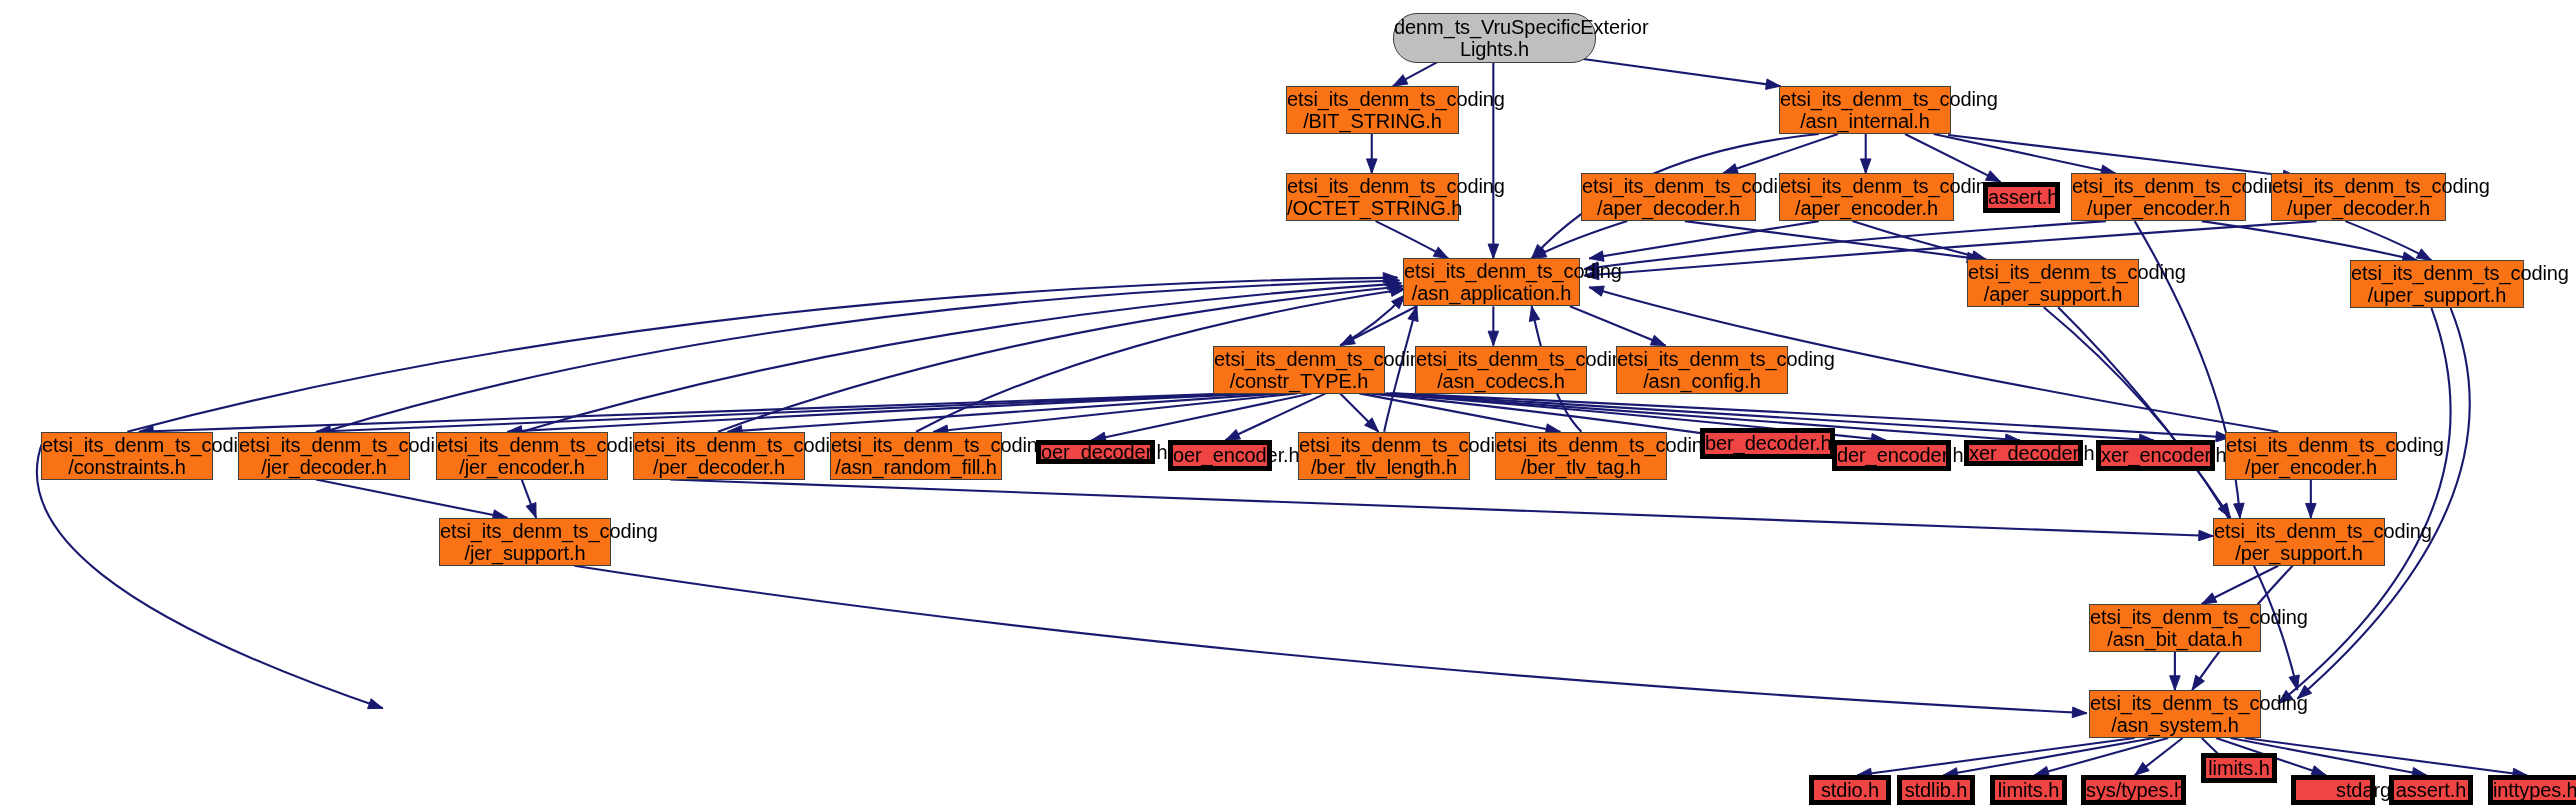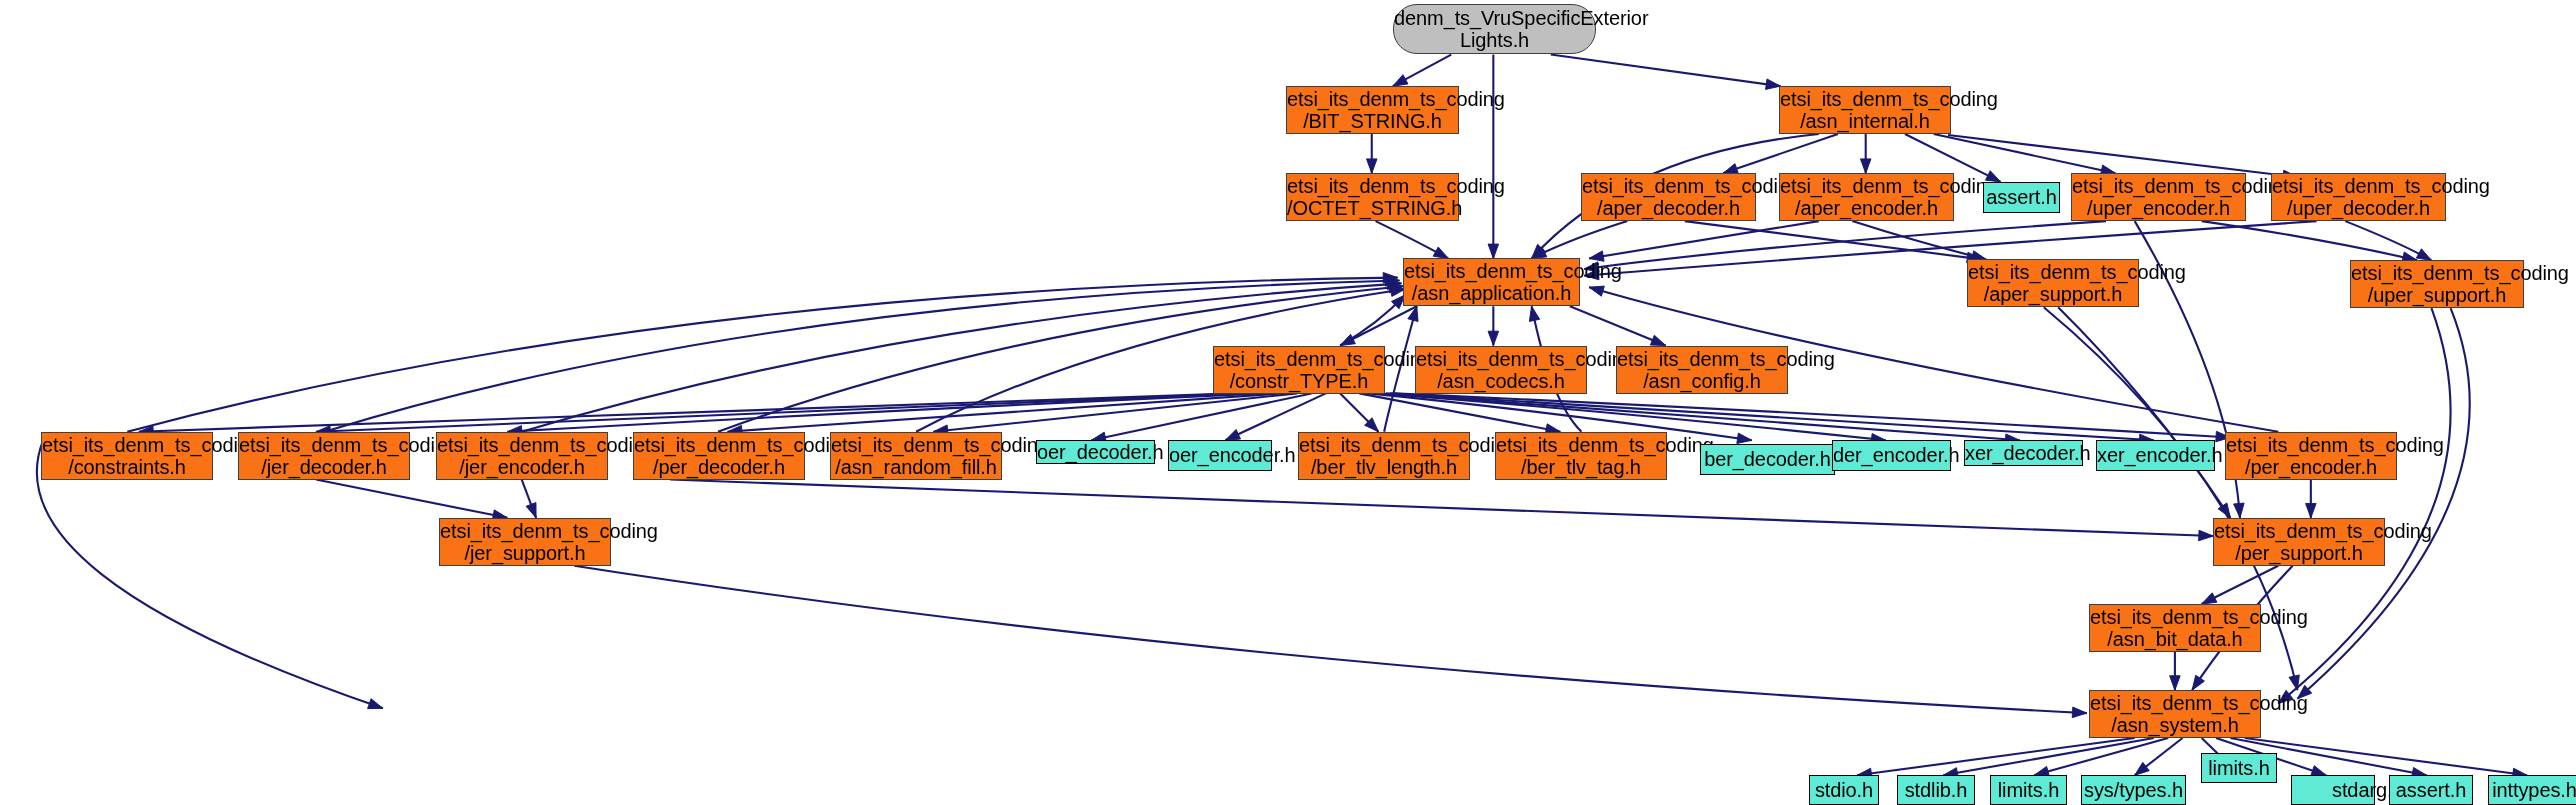--- a/index.html
+++ b/index.html
@@ -51,22 +51,22 @@
     background: #f97316;
     border: 1.9px solid #404040;
     font-size: 20px;
   }
   .node-box.root {
     background: #bfbfbf;
     border: 1.9px solid #404040;
     font-size: 20px;
   }
   .node-box.plain {
-    background: #5eead4;
-    border: 1px solid #000000;
+    background: #ef4444;
+    border: 5px solid #000000;
     font-size: 20px;
   }
   .node-label {
     display: block;
     width: 100%;
   }
 </style>
 </head>
 <body>
 
@@ -205,21 +205,21 @@
         <polygon points="2030.00,810.00 2045.73,812.80 2043.81,801.97" class="arrowhead"></polygon>
         <polygon points="2125.00,810.00 2140.93,811.27 2137.97,800.68" class="arrowhead"></polygon>
         <polygon points="2230.00,810.00 2245.21,805.11 2238.44,796.44" class="arrowhead"></polygon>
         <polygon points="2340.00,810.00 2333.10,795.59 2325.42,803.47" class="arrowhead"></polygon>
         <polygon points="2430.00,810.00 2417.56,799.97 2414.03,810.39" class="arrowhead"></polygon>
         <polygon points="2535.00,810.00 2521.29,801.79 2519.24,812.60" class="arrowhead"></polygon>
         <polygon points="2640.00,810.00 2625.85,802.58 2624.41,813.49" class="arrowhead"></polygon>
       </g>
   </svg>
   <div id="nodes-layer">
-      <div class="node-box root" style="left: 1393px; top: 4px; width: 203px; height: 50px; border-radius: 24px;"><span class="node-label">denm_ts_VruSpecificExterior
+      <div class="node-box root" style="left: 1393px; top: 13px; width: 203px; height: 50px; border-radius: 24px;"><span class="node-label">denm_ts_VruSpecificExterior
 Lights.h</span></div>
       <div class="node-box normal" style="left: 1286px; top: 86px; width: 173px; height: 48px;"><span class="node-label">etsi_its_denm_ts_coding
 /BIT_STRING.h</span></div>
       <div class="node-box normal" style="left: 1779px; top: 86px; width: 172px; height: 48px;"><span class="node-label">etsi_its_denm_ts_coding
 /asn_internal.h</span></div>
       <div class="node-box normal" style="left: 1286px; top: 173px; width: 173px; height: 48px;"><span class="node-label">etsi_its_denm_ts_coding
 /OCTET_STRING.h</span></div>
       <div class="node-box normal" style="left: 1581px; top: 173px; width: 175px; height: 48px;"><span class="node-label">etsi_its_denm_ts_coding
 /aper_decoder.h</span></div>
       <div class="node-box normal" style="left: 1779px; top: 173px; width: 175px; height: 48px;"><span class="node-label">etsi_its_denm_ts_coding
@@ -250,35 +250,35 @@
       <div class="node-box normal" style="left: 633px; top: 432px; width: 172px; height: 48px;"><span class="node-label">etsi_its_denm_ts_coding
 /per_decoder.h</span></div>
       <div class="node-box normal" style="left: 830px; top: 432px; width: 172px; height: 48px;"><span class="node-label">etsi_its_denm_ts_coding
 /asn_random_fill.h</span></div>
       <div class="node-box plain" style="left: 1036px; top: 440px; width: 119px; height: 24px;"><span class="node-label">oer_decoder.h</span></div>
       <div class="node-box plain" style="left: 1168px; top: 440px; width: 104px; height: 31px;"><span class="node-label">oer_encoder.h</span></div>
       <div class="node-box normal" style="left: 1298px; top: 432px; width: 172px; height: 48px;"><span class="node-label">etsi_its_denm_ts_coding
 /ber_tlv_length.h</span></div>
       <div class="node-box normal" style="left: 1495px; top: 432px; width: 172px; height: 48px;"><span class="node-label">etsi_its_denm_ts_coding
 /ber_tlv_tag.h</span></div>
-      <div class="node-box plain" style="left: 1700px; top: 444px; width: 135px; height: 31px;"><span class="node-label">ber_decoder.h</span></div>
+      <div class="node-box plain" style="left: 1700px; top: 428px; width: 135px; height: 31px;"><span class="node-label">ber_decoder.h</span></div>
       <div class="node-box plain" style="left: 1832px; top: 440px; width: 119px; height: 31px;"><span class="node-label">der_encoder.h</span></div>
       <div class="node-box plain" style="left: 1964px; top: 440px; width: 119px; height: 26px;"><span class="node-label">xer_decoder.h</span></div>
       <div class="node-box plain" style="left: 2096px; top: 440px; width: 119px; height: 31px;"><span class="node-label">xer_encoder.h</span></div>
       <div class="node-box normal" style="left: 2225px; top: 432px; width: 172px; height: 48px;"><span class="node-label">etsi_its_denm_ts_coding
 /per_encoder.h</span></div>
       <div class="node-box normal" style="left: 439px; top: 518px; width: 172px; height: 48px;"><span class="node-label">etsi_its_denm_ts_coding
 /jer_support.h</span></div>
       <div class="node-box normal" style="left: 2213px; top: 518px; width: 172px; height: 48px;"><span class="node-label">etsi_its_denm_ts_coding
 /per_support.h</span></div>
       <div class="node-box normal" style="left: 2089px; top: 604px; width: 172px; height: 48px;"><span class="node-label">etsi_its_denm_ts_coding
 /asn_bit_data.h</span></div>
       <div class="node-box normal" style="left: 2089px; top: 690px; width: 172px; height: 48px;"><span class="node-label">etsi_its_denm_ts_coding
 /asn_system.h</span></div>
-      <div class="node-box plain" style="left: 1809px; top: 775px; width: 70px; height: 30px;"><span class="node-label">stdio.h</span></div>
+      <div class="node-box plain" style="left: 1809px; top: 775px; width: 82px; height: 30px;"><span class="node-label">stdio.h</span></div>
       <div class="node-box plain" style="left: 1897px; top: 775px; width: 78px; height: 30px;"><span class="node-label">stdlib.h</span></div>
       <div class="node-box plain" style="left: 1990px; top: 775px; width: 77px; height: 30px;"><span class="node-label">limits.h</span></div>
       <div class="node-box plain" style="left: 2081px; top: 775px; width: 105px; height: 30px;"><span class="node-label">sys/types.h</span></div>
       <div class="node-box plain" style="left: 2201px; top: 753px; width: 76px; height: 30px;"><span class="node-label">limits.h</span></div>
       <div class="node-box plain" style="left: 2291px; top: 775px; width: 84px; height: 30px; padding-left: 40px;"><span class="node-label">stdarg.h</span></div>
       <div class="node-box plain" style="left: 2389px; top: 775px; width: 84px; height: 30px;"><span class="node-label">assert.h</span></div>
       <div class="node-box plain" style="left: 2488px; top: 775px; width: 93px; height: 30px;"><span class="node-label">inttypes.h</span></div>
     </div>
 </div>
 

